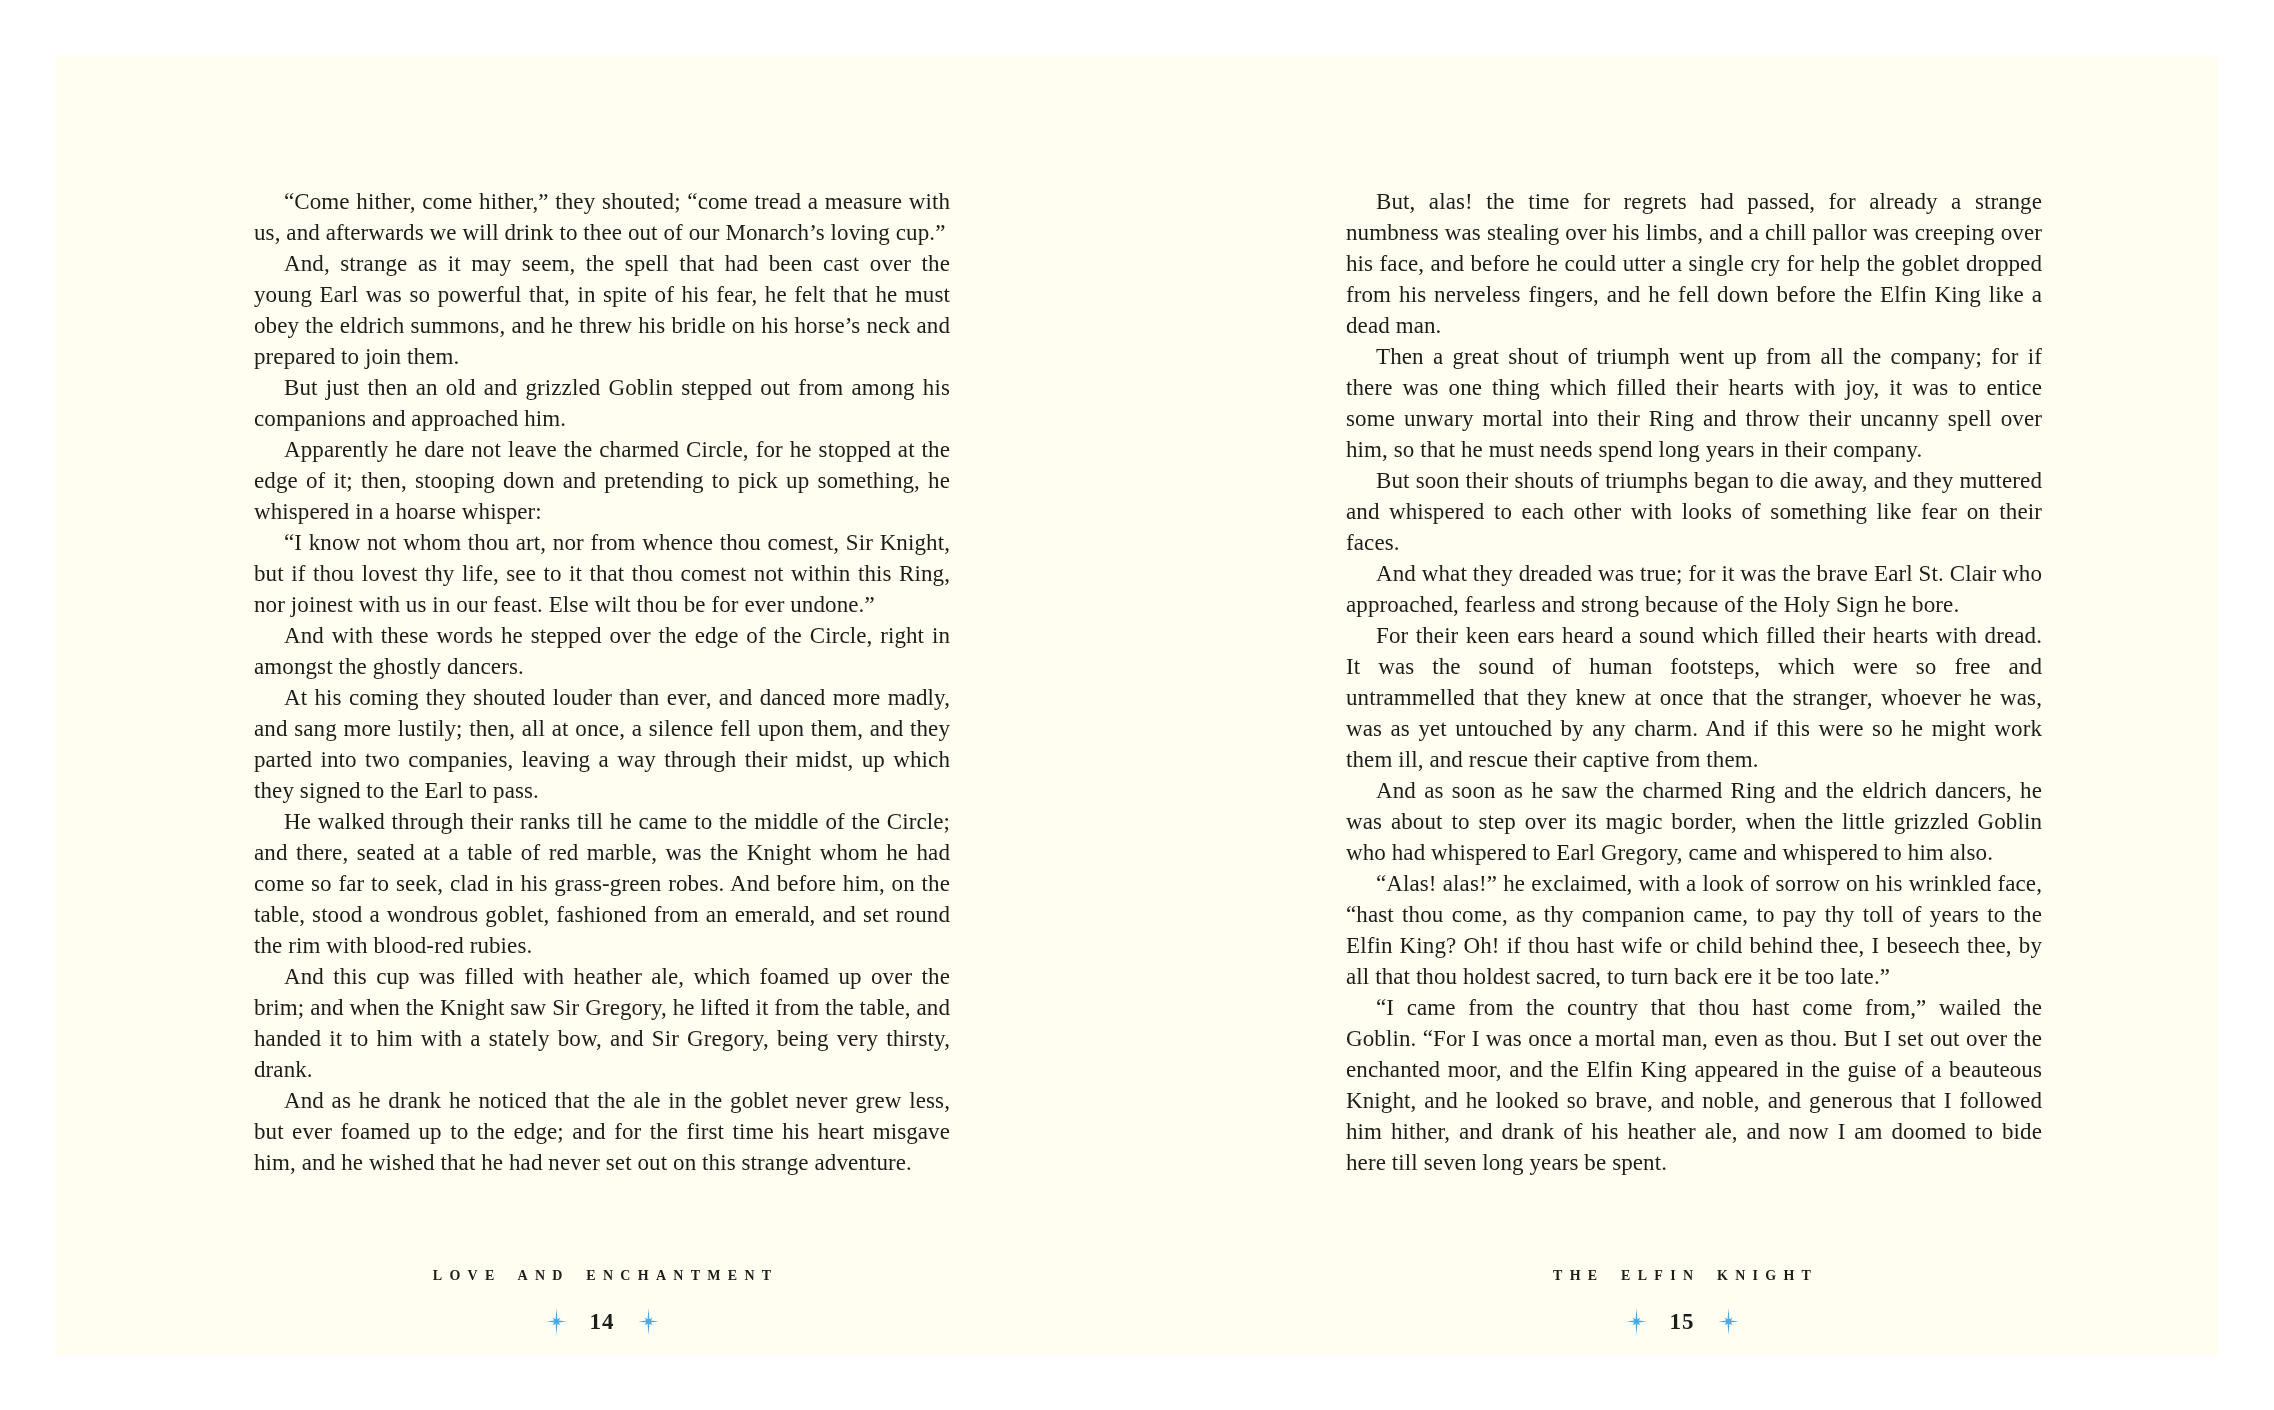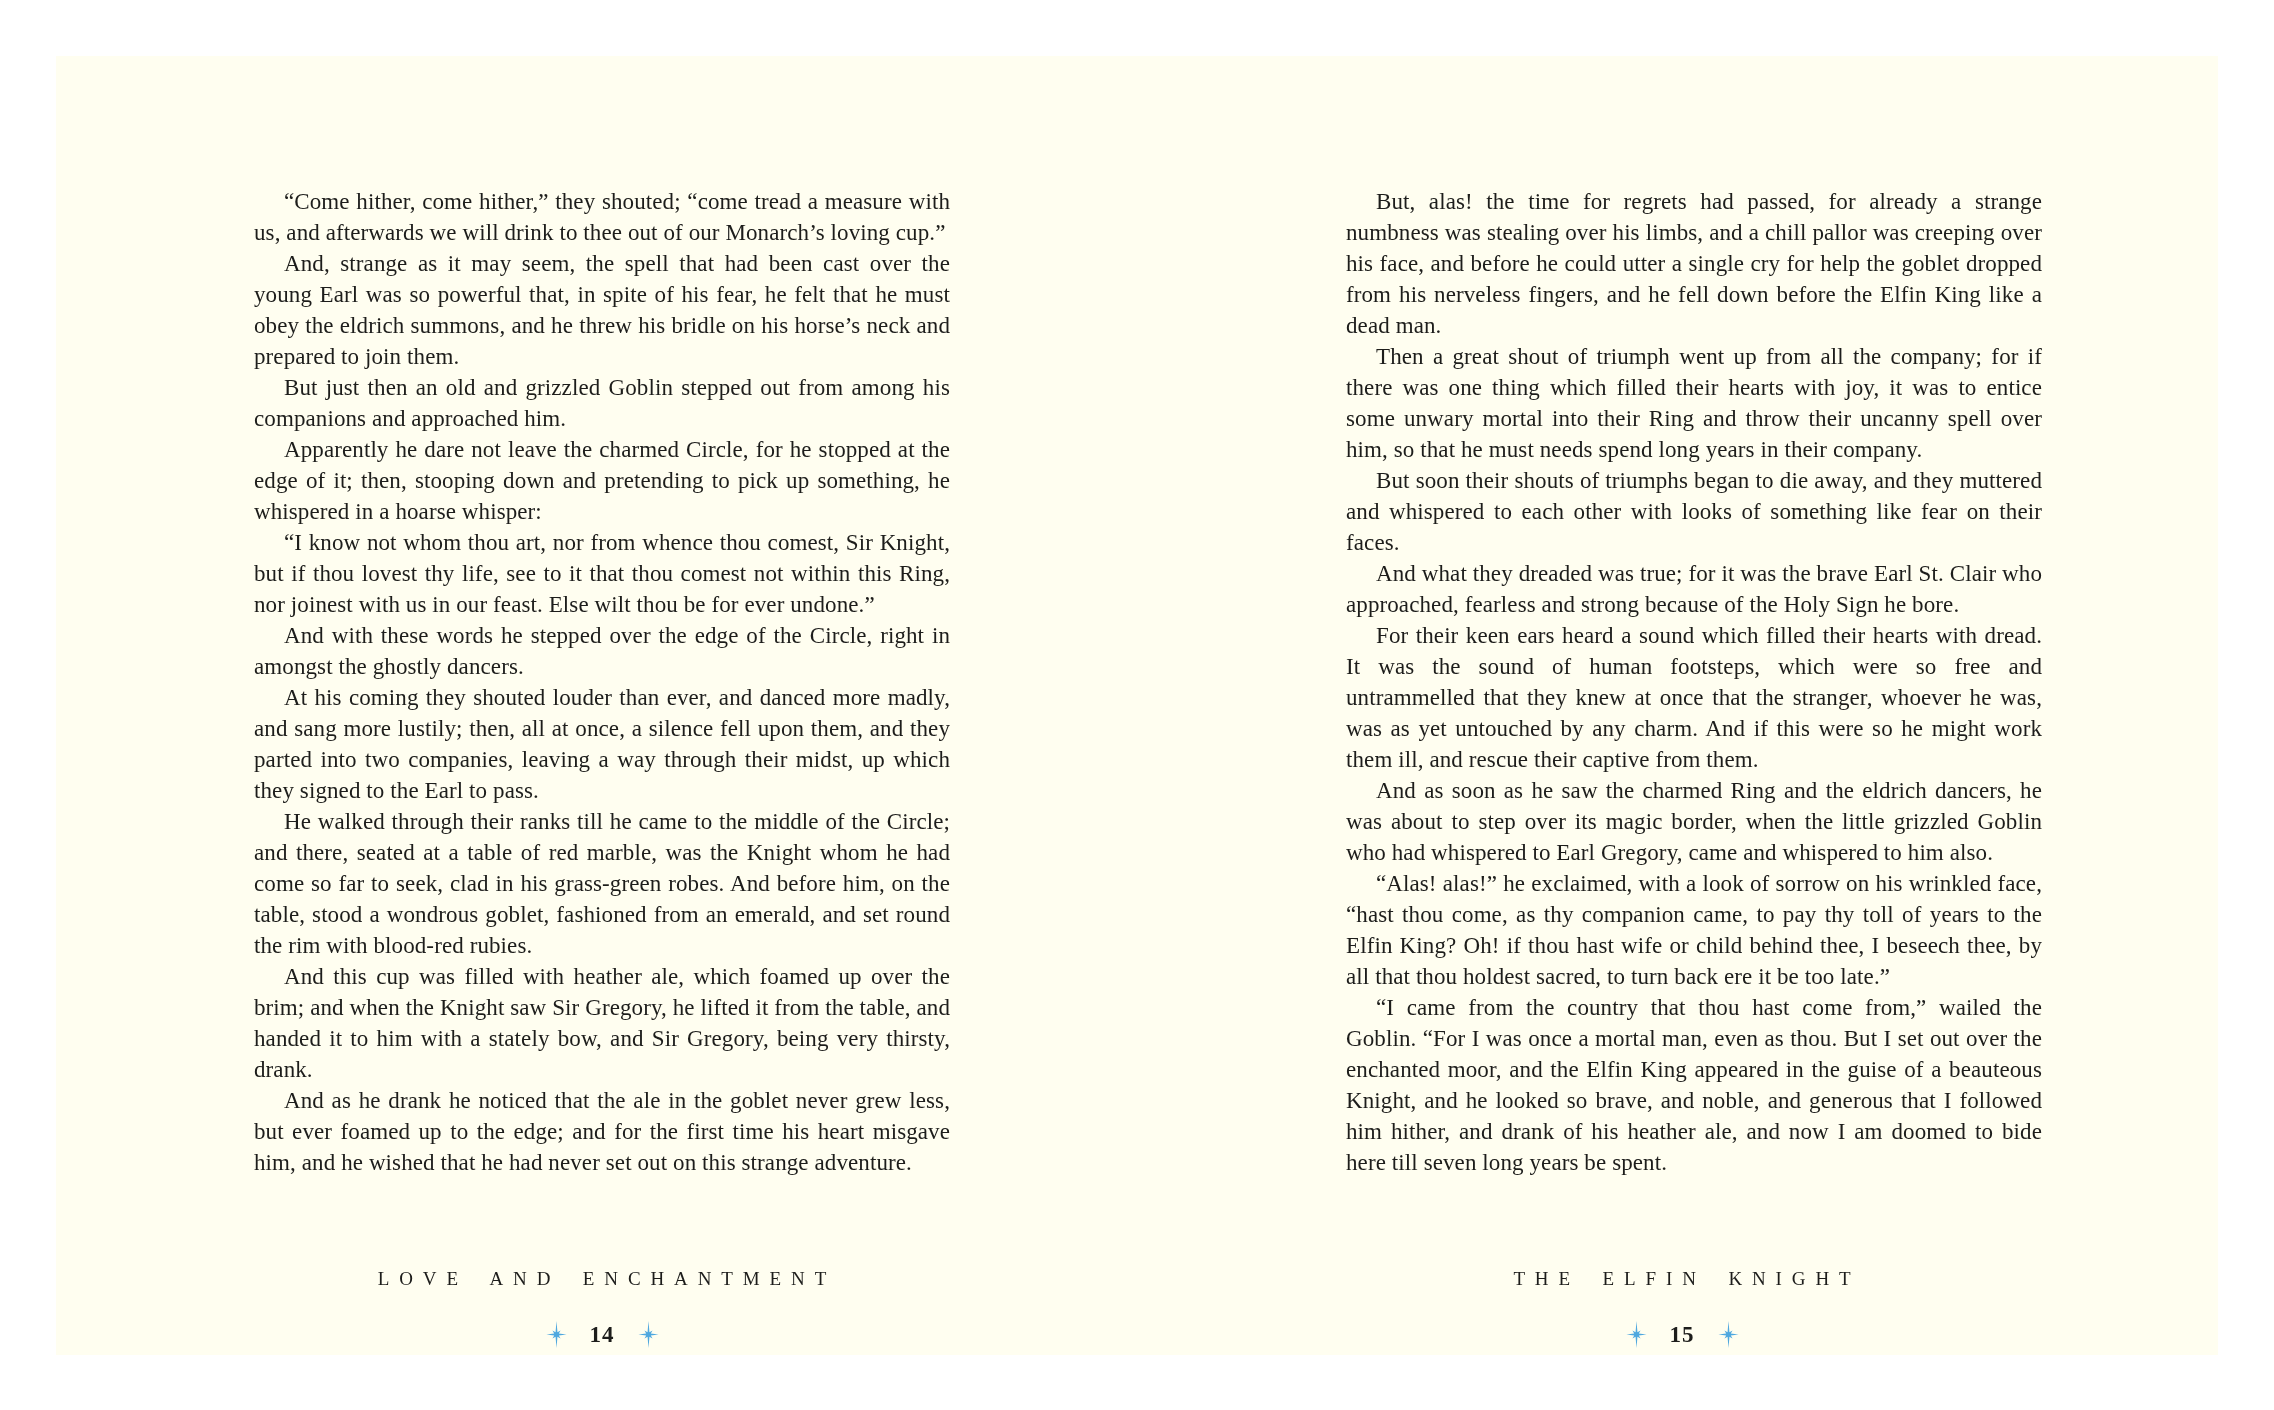--- a/index.html
+++ b/index.html
@@ -26,27 +26,27 @@
   .text-col p { text-indent: 30px; }
   .col-left  { left: 198px; }
   .col-right { left: 1278px; margin-left: 12px; }
   .page-footer {
     position: absolute; top: 1212px; width: 696px;
     text-align: center; color: var(--ink, #1d1d1b);
   }
   .footer-left  { left: 198px; }
   .footer-right { left: 1278px; }
   .footer-title {
-    font-size: 19px; font-weight: 400;
+    font-size: 14px; font-weight: 700;
     letter-spacing: 0.52em; word-spacing: 0.42em;
     text-indent: 0.52em; 
     white-space: nowrap;
   }
   .pageno-row {
-    margin-top: 30px;
+    margin-top: 23px;
     display: flex; align-items: center; justify-content: center;
     gap: 22px;
   }
   .pageno {
     font-size: 23px; font-weight: 700;
     color: var(--ink, #1d1d1b);
     letter-spacing: 1px;
   }
   .star { color: var(--star, #4fa8df); display: block; }
 </style>

